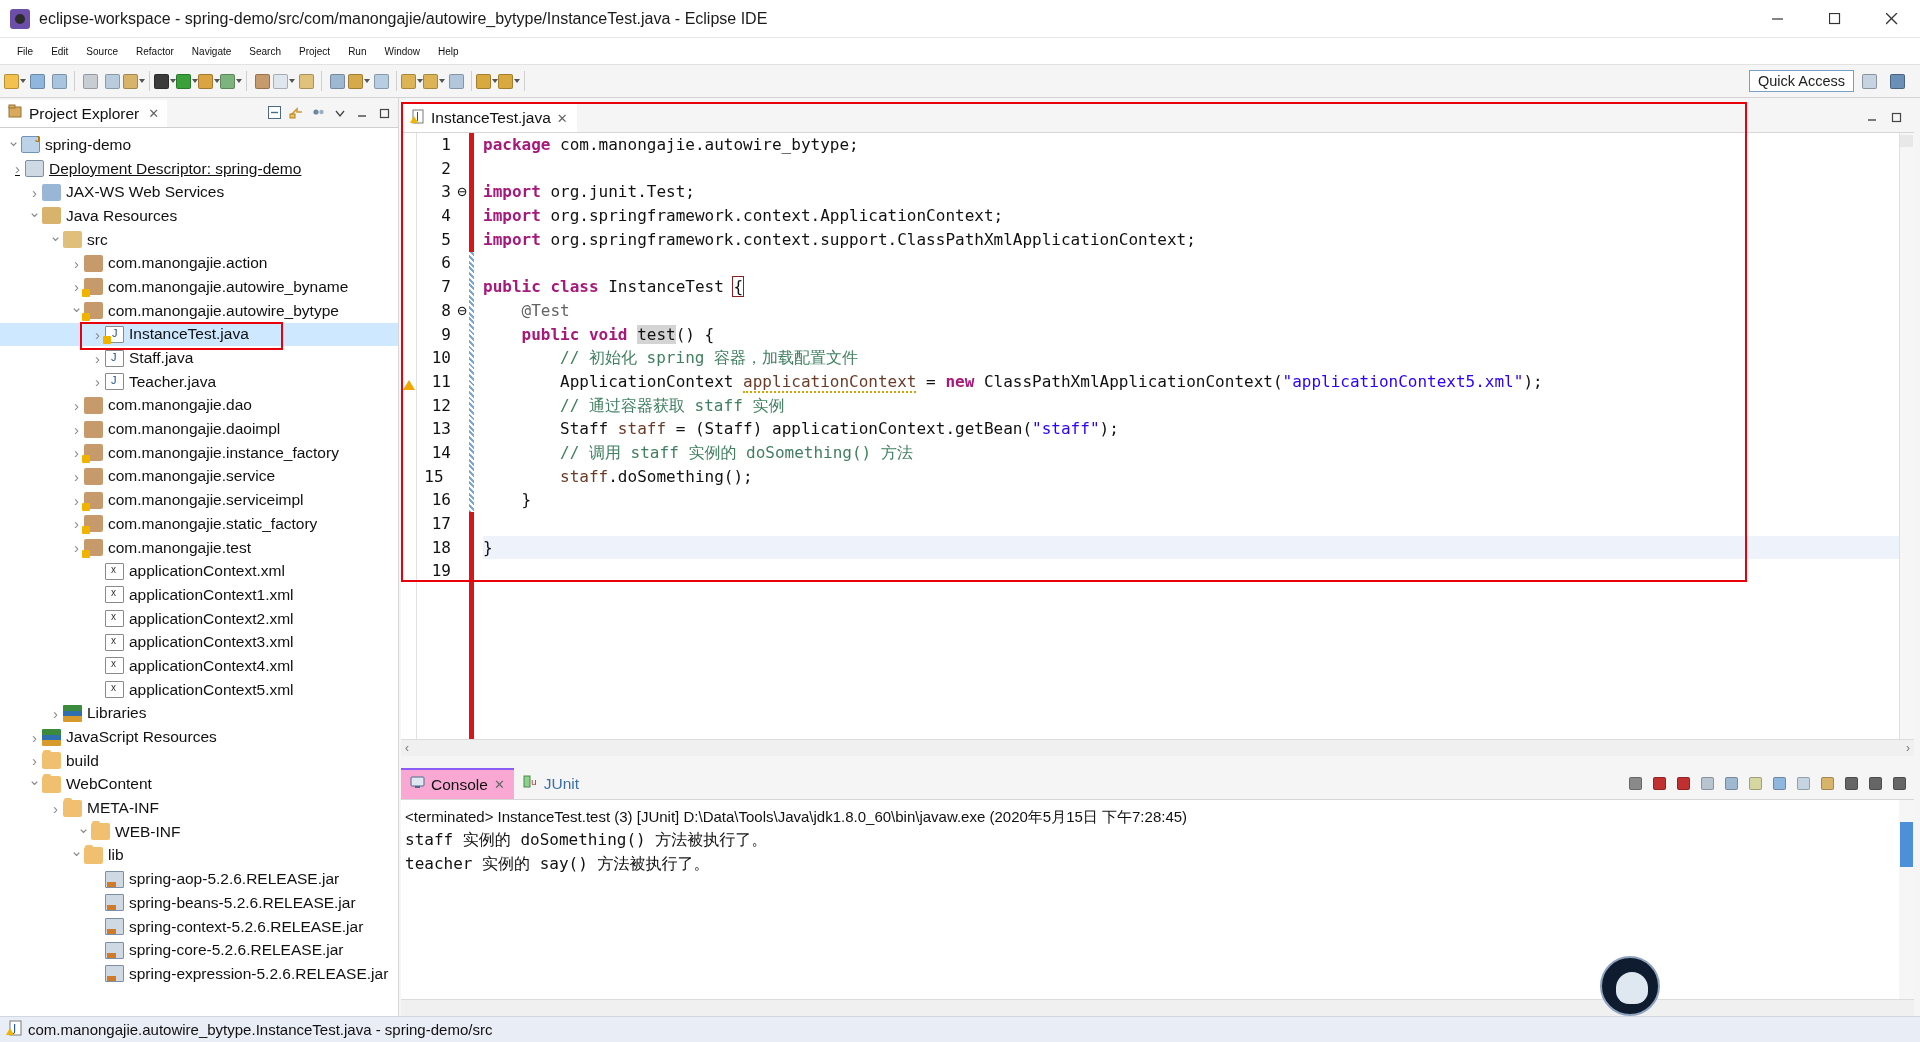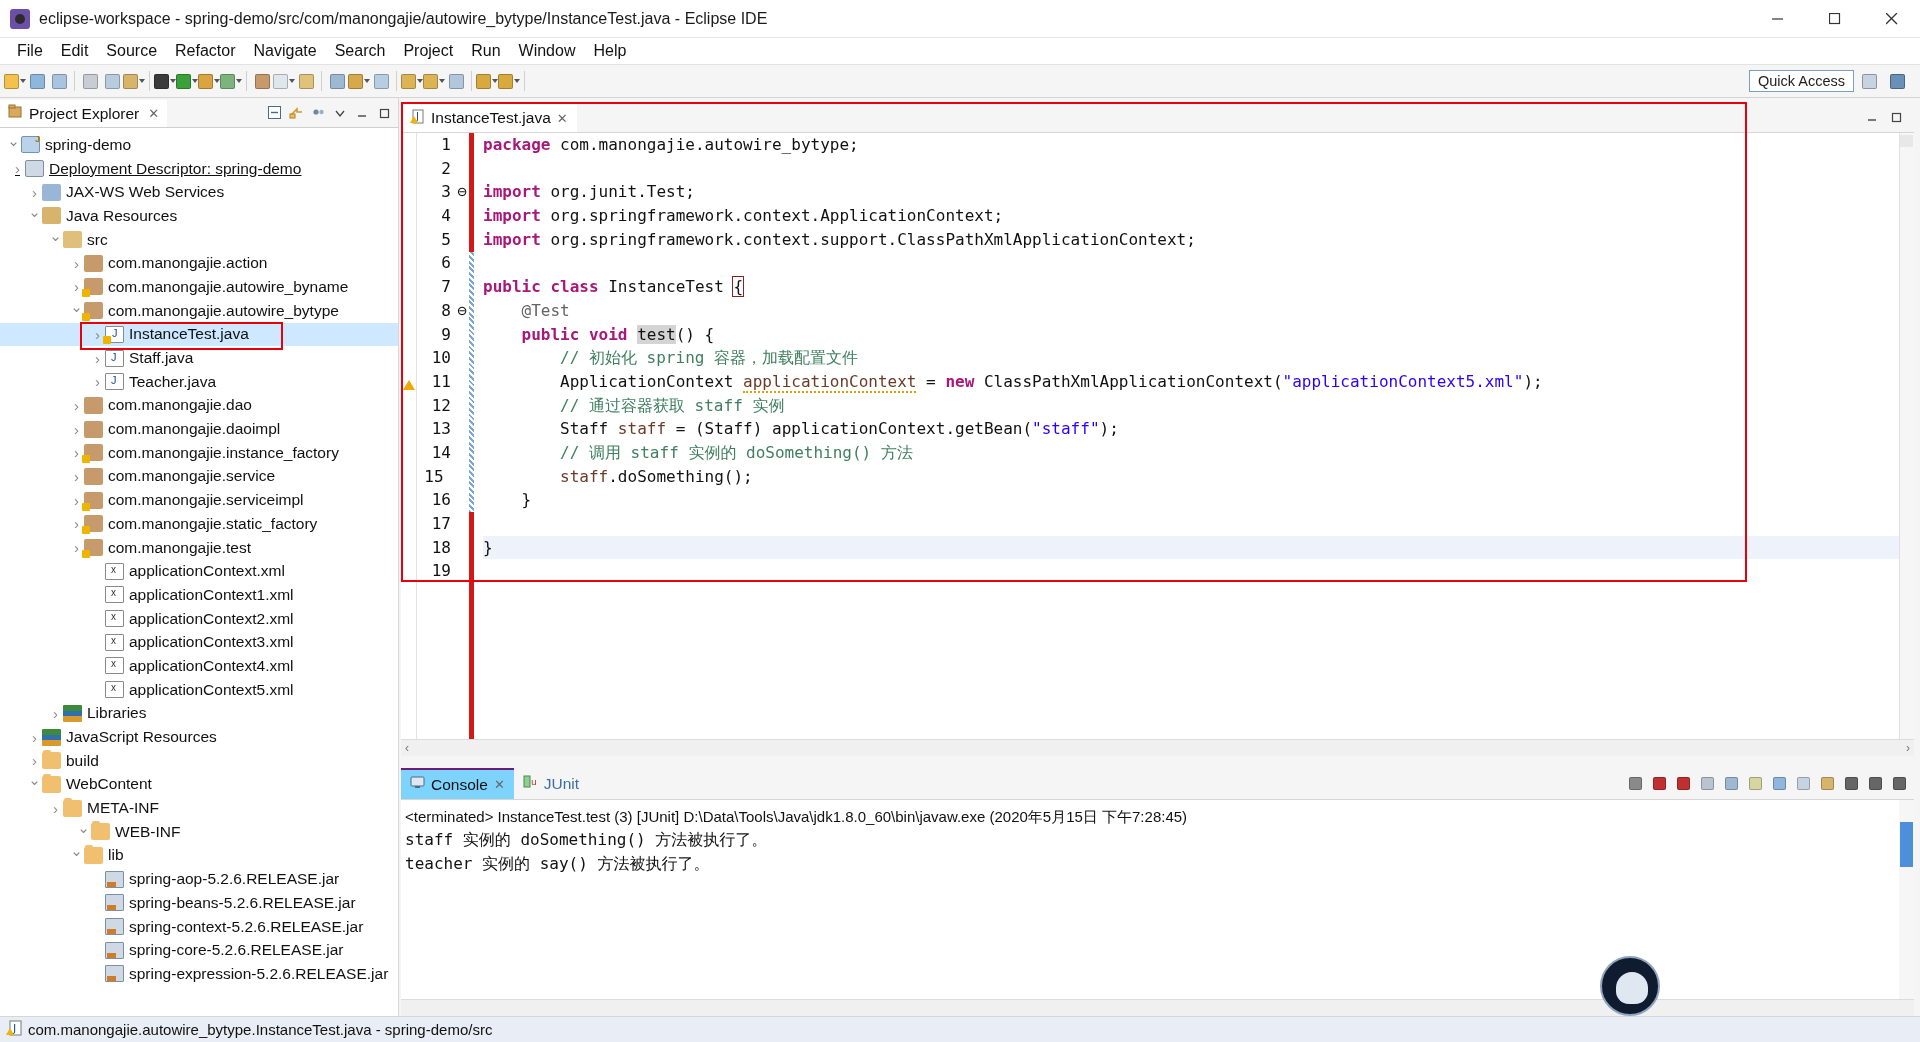--- a/index.html
+++ b/index.html
@@ -27,21 +27,21 @@
   .win-btn {
     width:57px; height:38px; display:flex; align-items:center; justify-content:center;
     color:#333;
   }
   .win-btn svg { display:block; }
   
   .menubar {
     height:27px; background:#ffffff; display:flex; align-items:center;
     padding-left:8px; border-bottom:1px solid #e2e2e2;
   }
-  .menu-item { padding:3px 9px; font-size:16px; color:#111; white-space:nowrap; }
+  .menu-item { padding:3px 9px; font-size:10px; color:#111; white-space:nowrap; }
   
   .toolbar {
     height:33px; background:#f5f5f5; border-bottom:1px solid #d4d4d4;
     display:flex; align-items:center; padding:0 4px; gap:0px;
   }
   .tb-btn {
     width:22px; height:24px; display:flex; align-items:center; justify-content:center;
     position:relative;
   }
   .tb-ico { width:15px; height:15px; border-radius:2px; display:block; }
@@ -160,21 +160,21 @@
   .squiggle { border-bottom:2px dotted #d8a200; }
   .ed-hscroll { height:17px; background:#f0f0f0; border-top:1px solid #dcdcdc;
     display:flex; align-items:center; justify-content:space-between; padding:0 4px;
     color:#777; font-size:12px; }
   
   .console-wrap { flex:1; display:flex; flex-direction:column; padding:0 6px 0 2px; min-height:0; }
   .cs-tabrow { height:31px; display:flex; align-items:stretch; background:#f5f5f5; }
   .cs-tab {
     display:flex; align-items:center; gap:6px; padding:0 9px; font-size:15.5px; color:#111;
   }
-  .cs-tab.active { background:#7dd3fc; border-top:2px solid #701a75;text-align:right; }
+  .cs-tab.active { background:#f9a8d4; border-top:2px solid #8b5cf6;text-align:right; }
   .cs-tab.inactive { color:#3a6ea5; }
   .cs-tools { margin-left:auto; display:flex; align-items:center; gap:3px; padding-right:4px; }
   .cs-tool { width:21px;height:21px;display:flex;align-items:center;justify-content:center; }
   .cs-body { flex:1; background:#fff; border-top:1px solid #d6d6d6; padding:5px 0 0 4px;
     position:relative; min-height:0; overflow:hidden; }
   .cs-line-meta { font-size:15px; color:#111; white-space:nowrap; line-height:23px; }
   .cs-line { font-family:"DejaVu Sans Mono", monospace; font-size:16px; color:#111;
     line-height:23.7px; white-space:nowrap; }
   .cs-scroll-r { position:absolute; right:0; top:0; width:15px; height:100%; background:#f6f6f6; }
   .cs-scroll-thumb { position:absolute; right:1px; top:22px; width:13px; height:45px; background:#4d90d9; }

